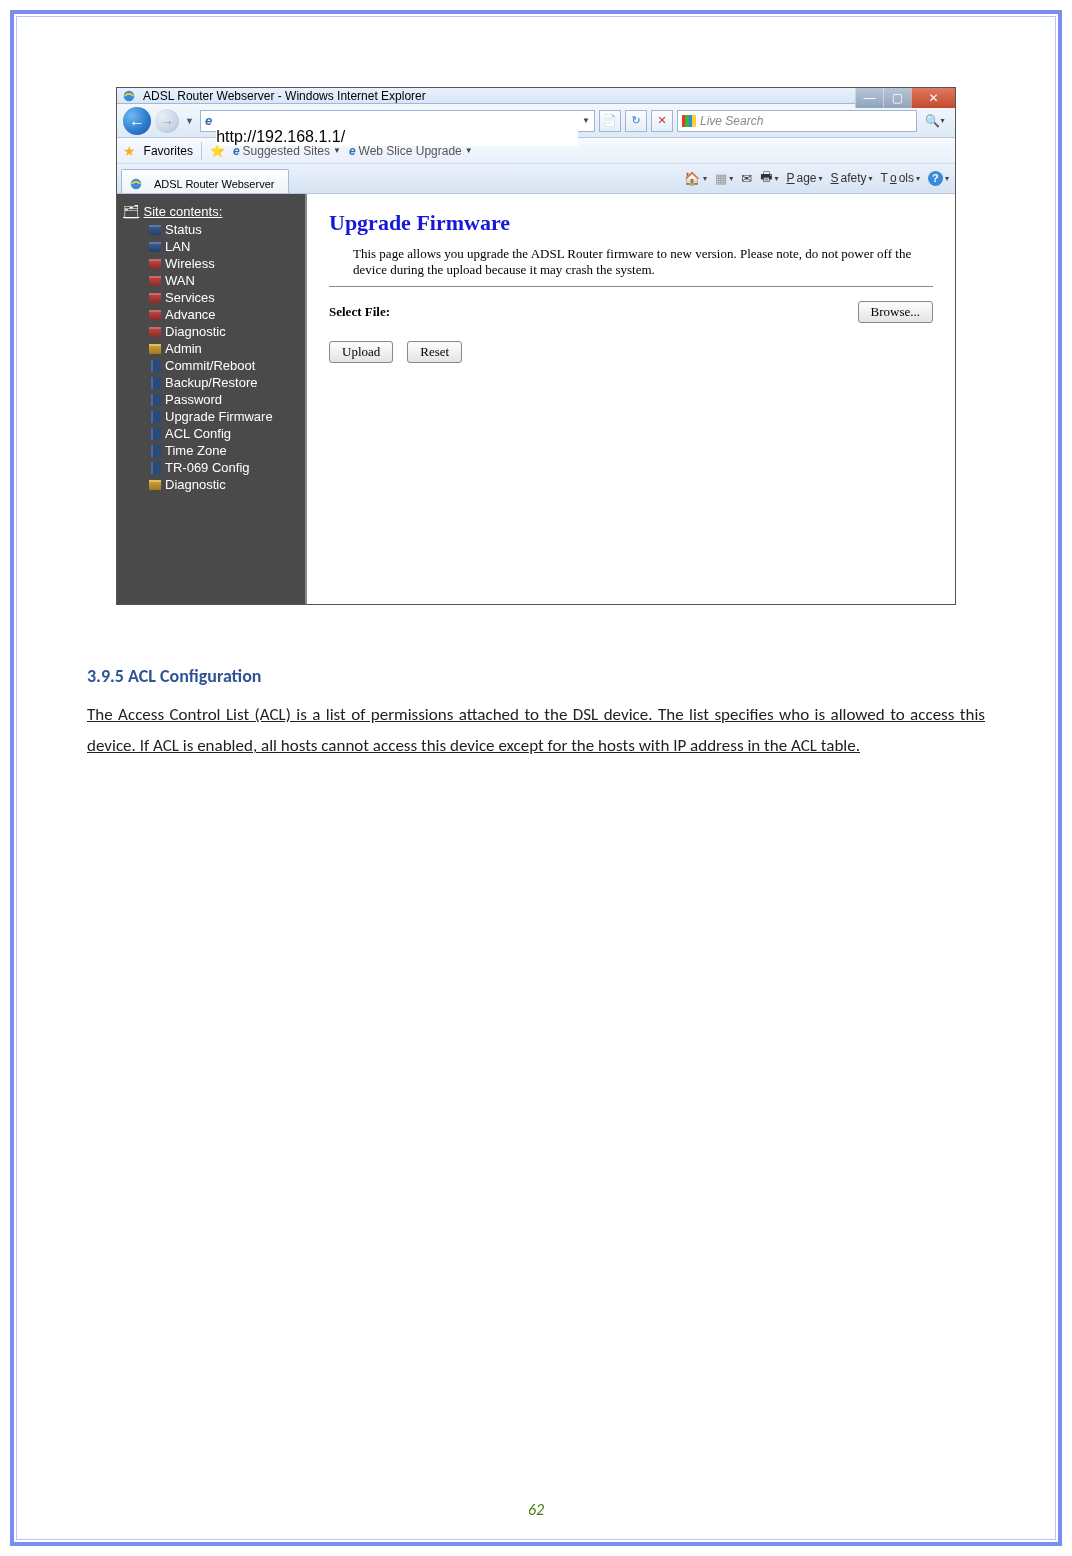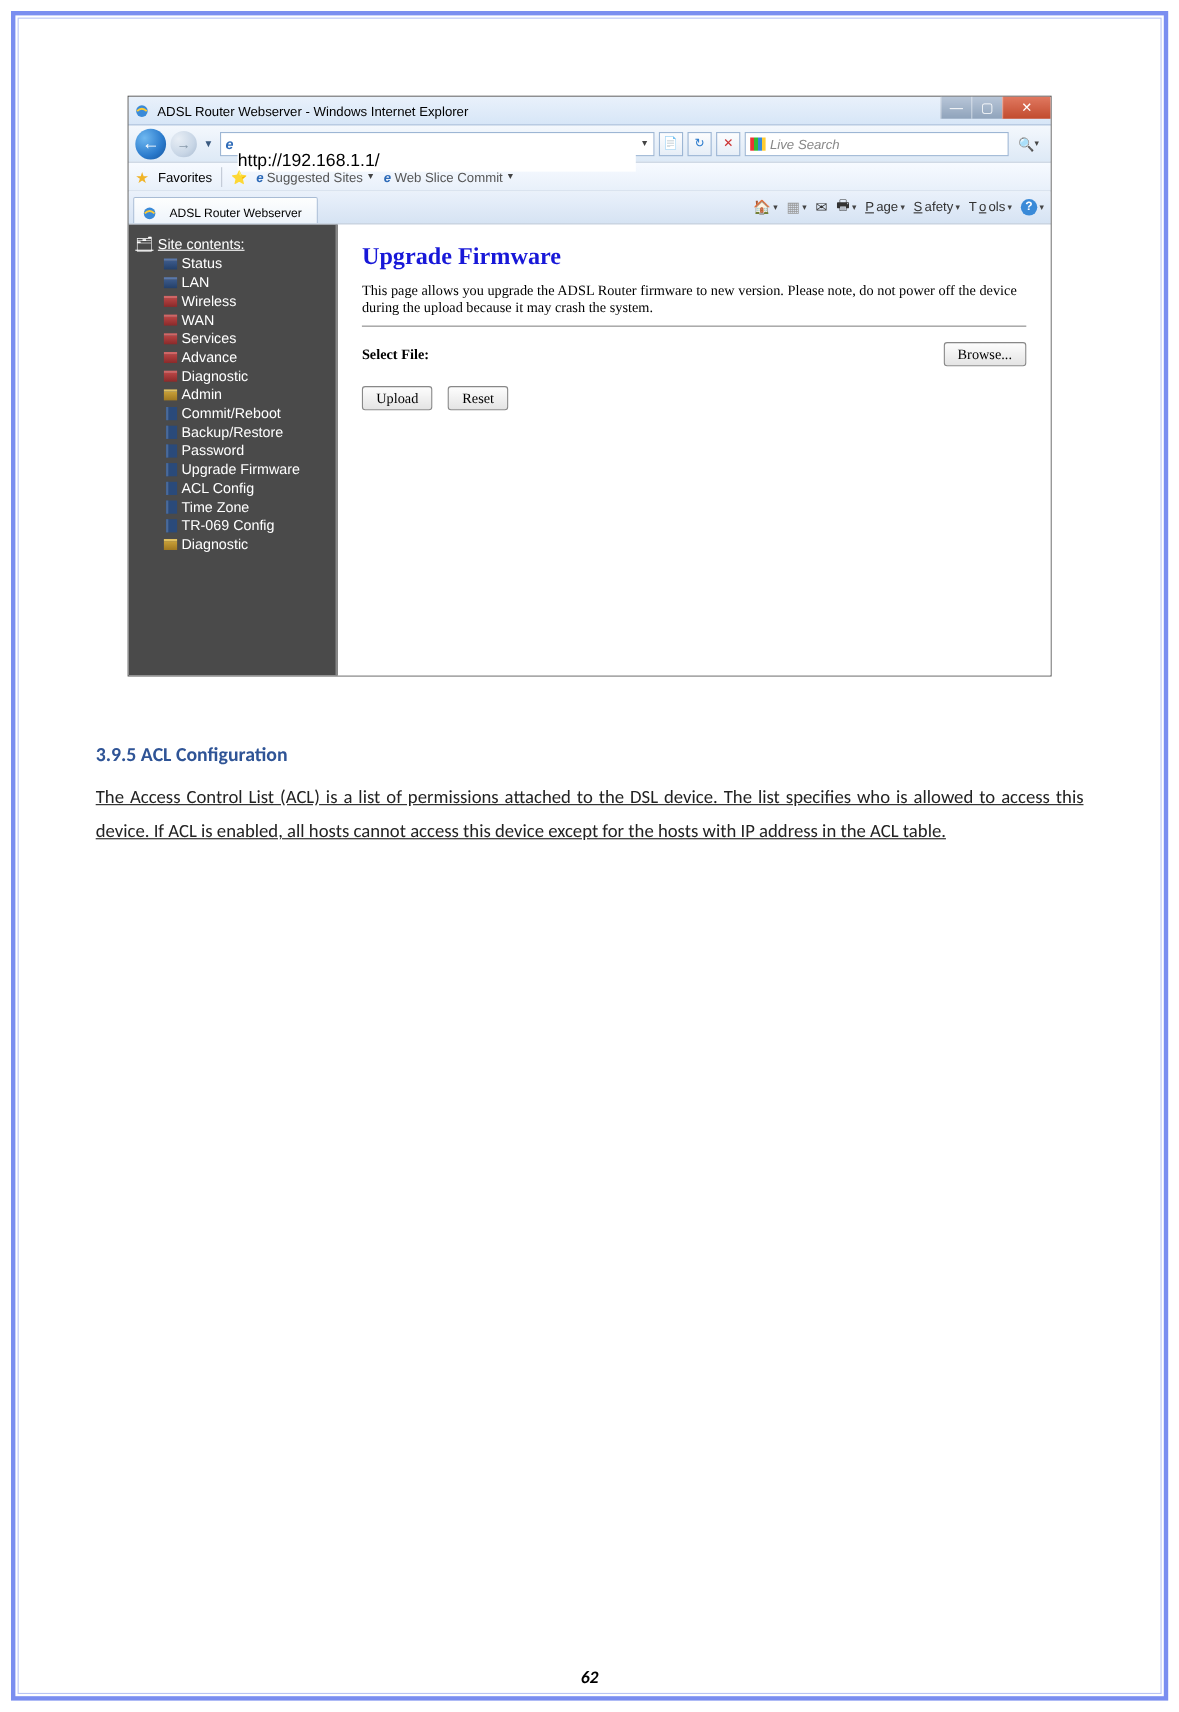--- a/index.html
+++ b/index.html
@@ -25,21 +25,21 @@
   }
   .screenshot-box {
     width: 840px;
     margin: 40px auto 0;
     border: 1px solid #555;
     background: #fff;
     font-family: "Segoe UI", Tahoma, sans-serif;
     font-size: 12px;
   }
   .titlebar {
-    height: 26px;
+    height: 16px;
     background: linear-gradient(#e9f1fb, #d7e6f7);
     display: flex;
     align-items: center;
     padding: 0 4px;
     border-bottom: 1px solid #a0b8d8;
     position: relative;
   }
   .ie-icon {
     width: 16px; height: 16px;
     margin-right: 6px;
@@ -214,20 +214,21 @@
   .main-panel h2 {
     color: #1818d8;
     font-size: 22px;
     font-weight: bold;
     margin-bottom: 10px;
   }
   .main-panel p {
     font-size: 13px;
     color: #000;
     margin-bottom: 8px;
+    margin-left: 24px;
   }
   .main-panel hr { border:none; border-top:1px solid #888; margin: 6px 0 14px;}
   .row { display:flex; align-items:center; gap:14px; margin-bottom:18px;}
   .row label { font-weight:bold; font-size:13px; width:90px;}
   .btn {
     font-family: Liberation Serif, serif;
     font-size: 13px;
     padding: 2px 12px;
     background: linear-gradient(#fdfdfd,#e4e4e4);
     border: 1px solid #888;
@@ -263,28 +264,28 @@
   .doc-para {
     font-family: Calibri, Arial, sans-serif;
     font-size: 17px;
     color: #222;
     line-height: 1.85;
     text-align: justify;
     text-decoration: underline;
   }
   .page-num {
     position: absolute;
-    bottom: 4px;
+    bottom: 20px;
     left: 0; right: 0;
     text-align: center;
     font-family: Calibri, serif;
     font-style: italic;
-    font-weight: bold;
+    font-weight: normal;
     font-size: 16px;
-    color: #000000;
+    color: #4d7c0f;
   }
   .dd-arrow { font-size:8px; color:#444;}
 </style>
 </head>
 <body>
 
 <div class="outer-border">
 <div class="inner-border">
 
   <div class="screenshot-box">
@@ -328,21 +329,21 @@
       <span>Favorites</span>
       <span class="fav-divider"></span>
       <span class="star" style="font-size:12px">⭐</span>
       <span class="fav-item">
         <span class="e-icon">e</span>
         <span>Suggested Sites</span>
         <span class="dd-arrow">▼</span>
       </span>
       <span class="fav-item">
         <span class="e-icon">e</span>
-        <span>Web Slice Commit</span>
+        <span>Web Slice Upgrade</span>
         <span class="dd-arrow">▼</span>
       </span>
     </div>
 
     <div class="tabbar">
       <div class="tab">
         <span class="ie-icon">
           <svg viewBox="0 0 16 16">
                 <circle cx="8" cy="8" r="6" fill="#3a8ad8"></circle>
                 <path d="M3 8 Q8 3 13 8" stroke="#fc3" stroke-width="2" fill="none"></path>

